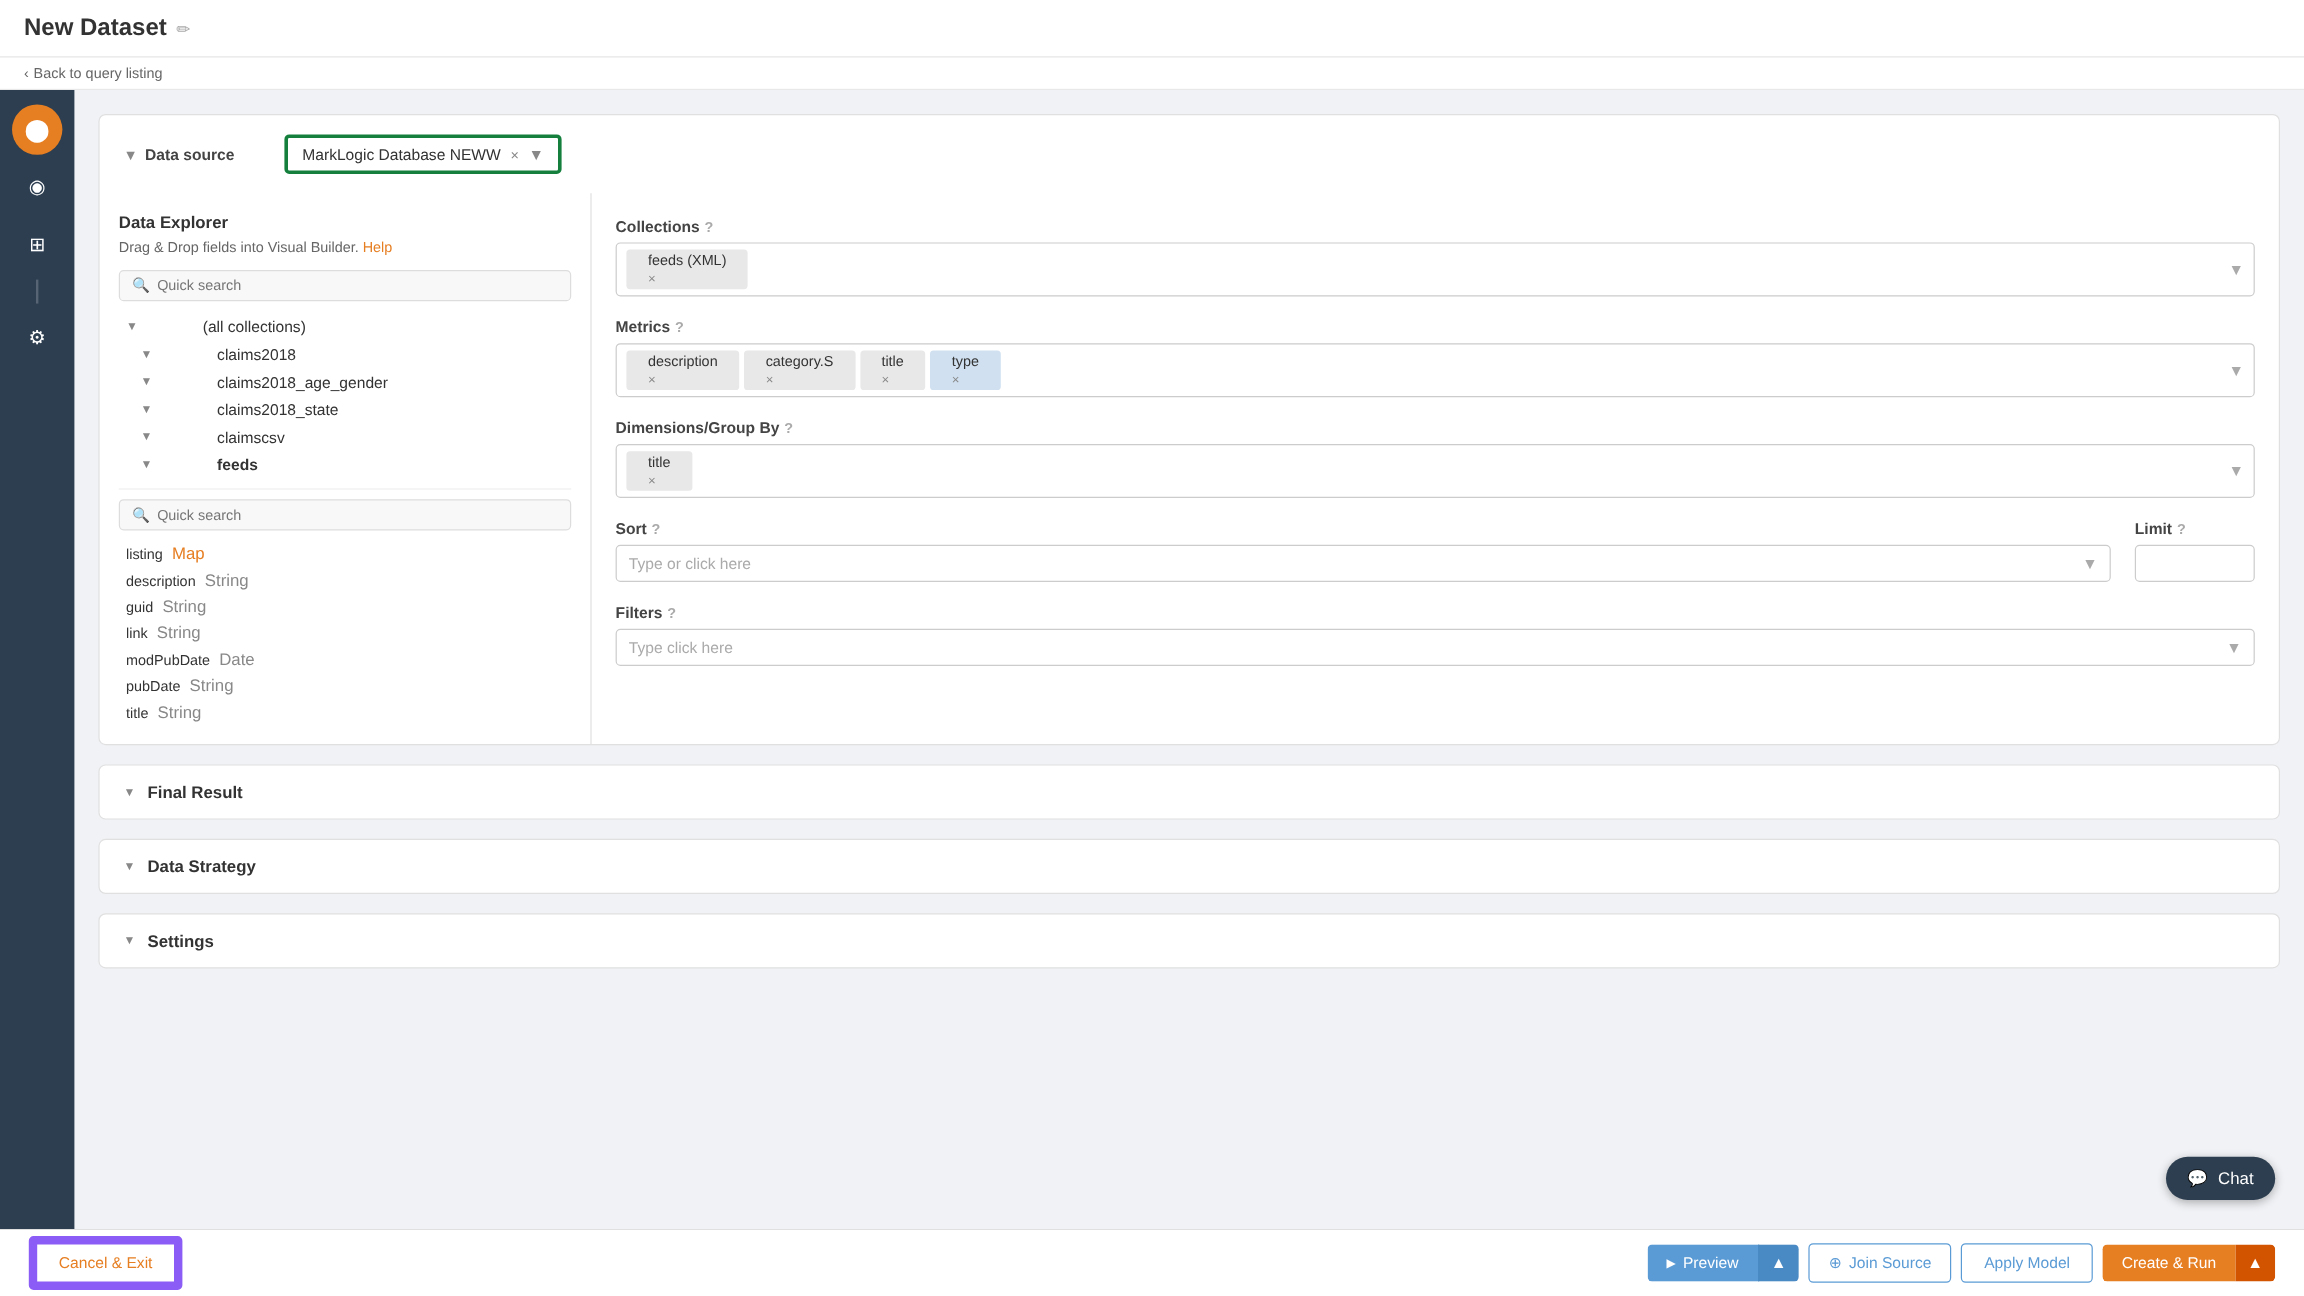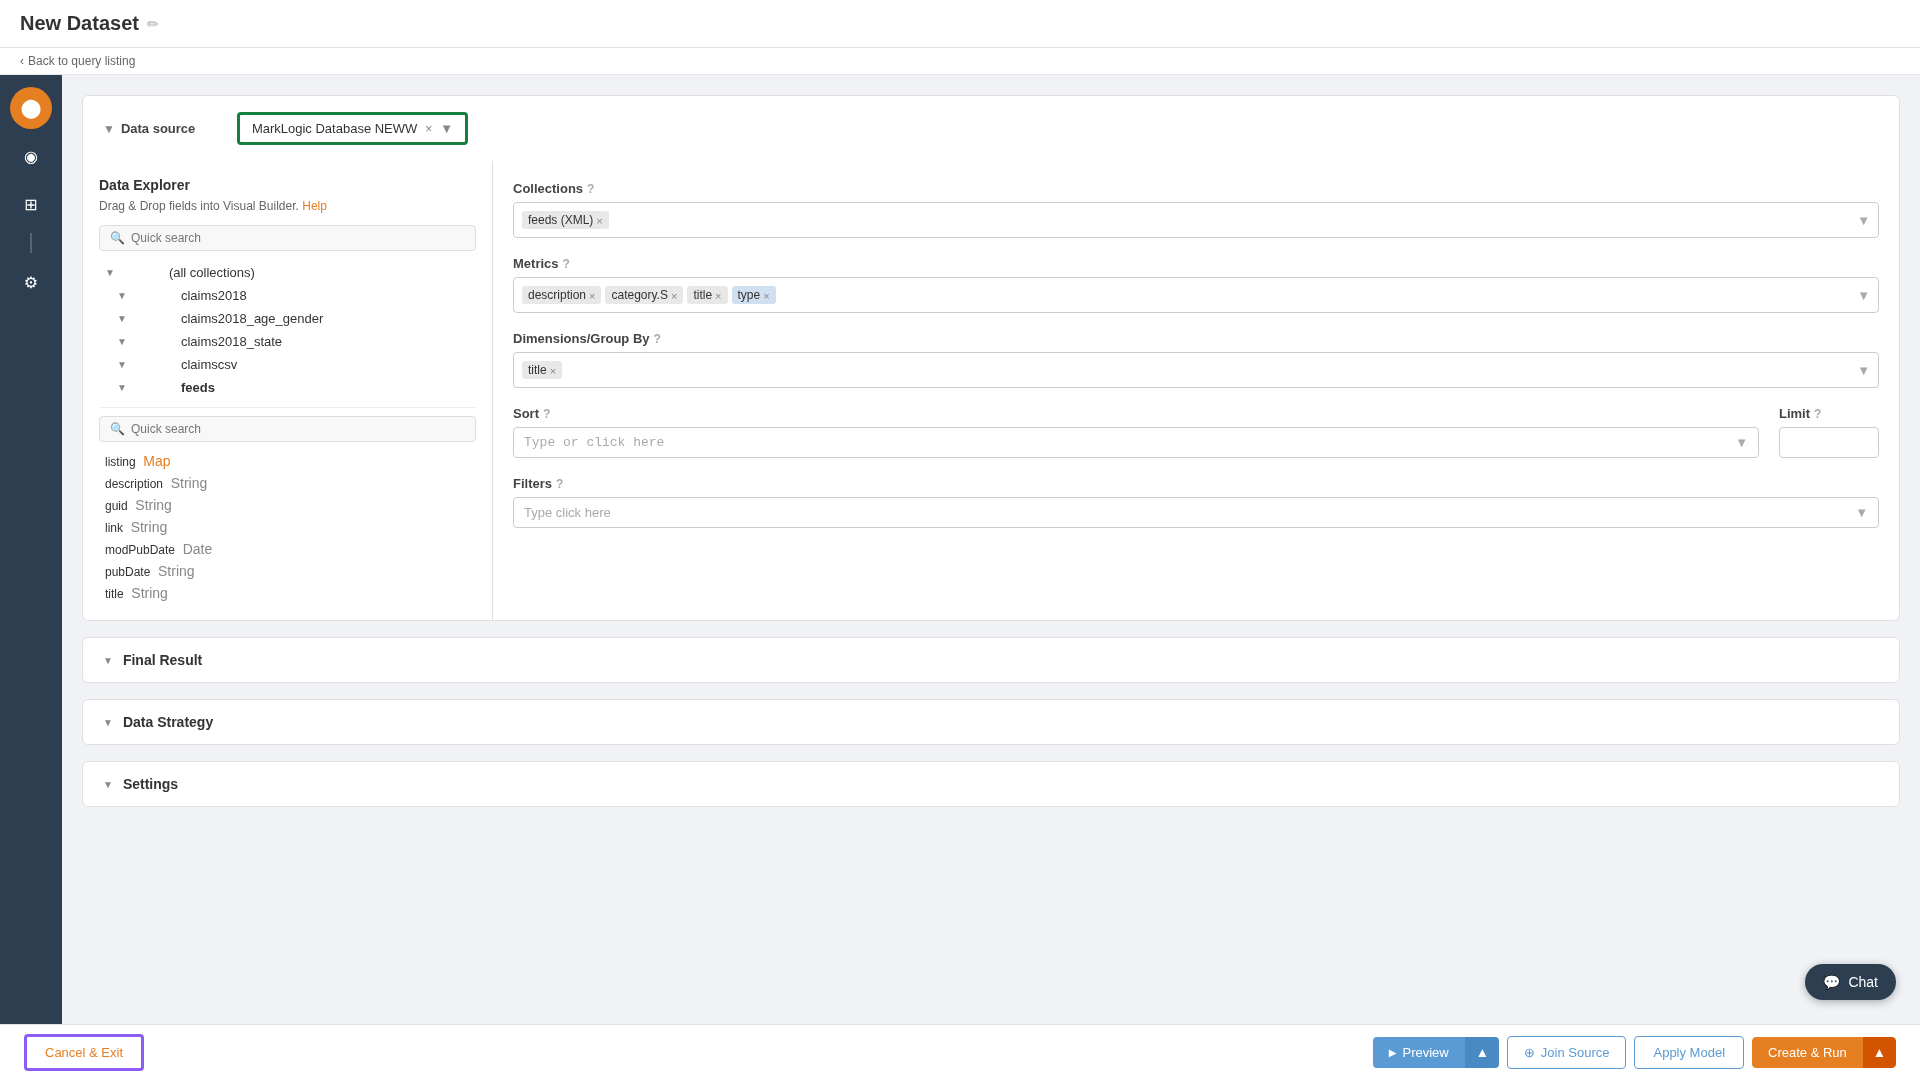--- a/index.html
+++ b/index.html
@@ -295,25 +295,26 @@
       border: 1px solid #ccc;
       border-radius: 4px;
       padding: 5px 8px;
       background: #fff;
       min-height: 36px;
       cursor: text;
     }
     .tag {
       background: #e8e8e8;
       border-radius: 3px;
-      padding: 2px 6px;
+      padding: 2px 18px;
       font-size: 12px;
       display: flex;
-      align-items: flex-end;
+      align-items: flex-start;
       gap: 3px;
+      flex-direction: column;
     }
     .tag .x {
       color: #888;
       cursor: pointer;
       font-size: 11px;
     }
     .tag-input .chevron-right {
       margin-left: auto;
       color: #aaa;
     }
@@ -368,21 +369,21 @@
       font-size: 13px;
       font-weight: 500;
       cursor: pointer;
       border: none;
       display: flex;
       align-items: center;
       gap: 6px;
     }
     .btn-cancel {
       background: #fff;
-      border: 3px solid #8b5cf6;
+      border: 7px solid #8b5cf6;
       color: #e67e22;
     }
     .spacer { flex: 1; }
 
     .bottom-right-actions {
       display: flex;
       align-items: center;
       gap: 8px;
     }
     .btn-preview-group {
@@ -682,21 +683,21 @@
           </div>
 
           <div class="form-section">
             <div class="sort-limit-row">
               <div class="sort-container">
                 <div class="form-label">
                   <span>Sort</span>
                   <span class="help-icon">?</span>
                 </div>
                 <div class="dropdown-input">
-                  <span style="color:#aaa;font-family:Liberation Mono, monospace;">Type or click here</span>
+                  <span style="color:#aaa;">Type or click here</span>
                   <span class="chevron-down">▼</span>
                 </div>
               </div>
               <div class="limit-container">
                 <div class="form-label">
                   <span>Limit</span>
                   <span class="help-icon">?</span>
                 </div>
                 <input type="text" class="limit-input" style="">
               </div>

